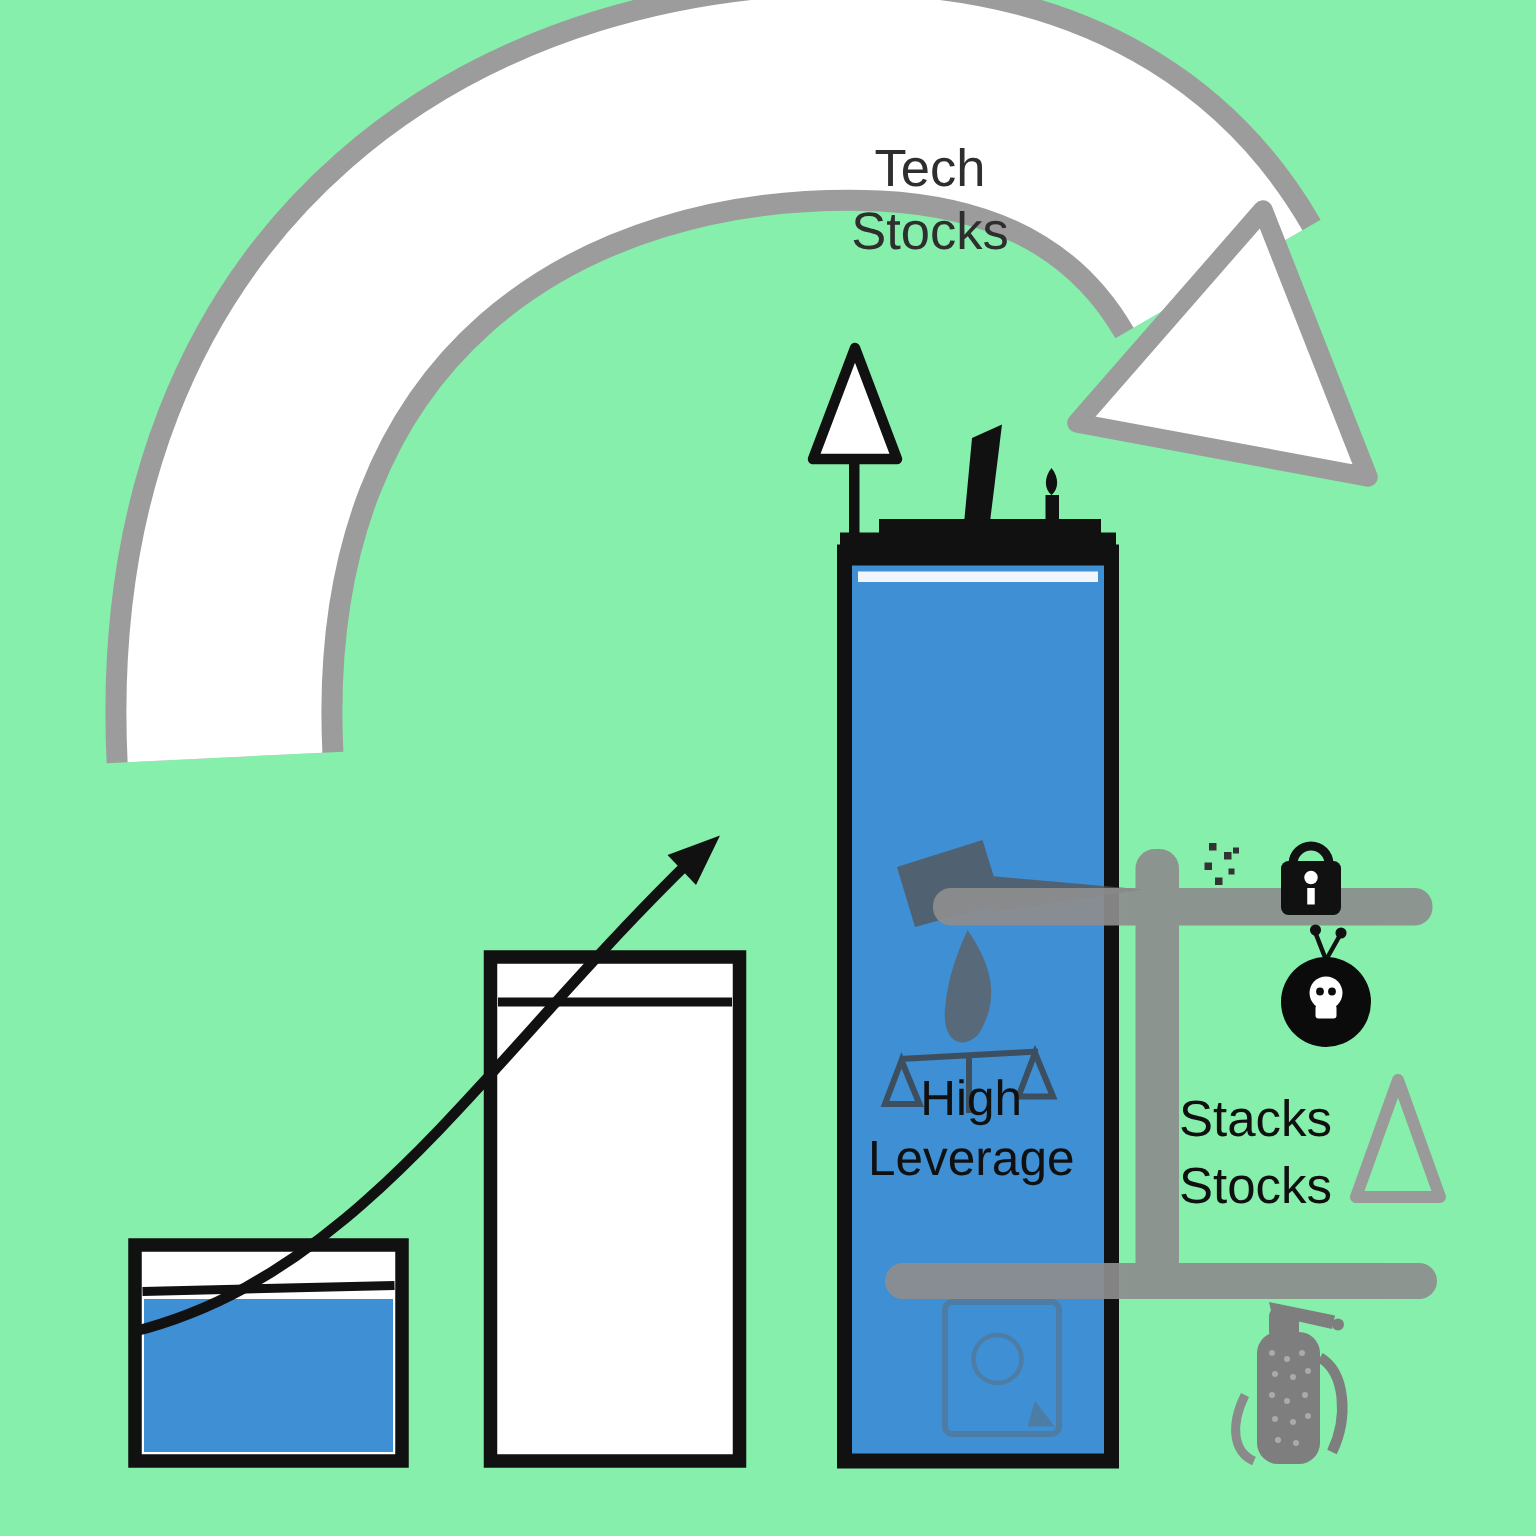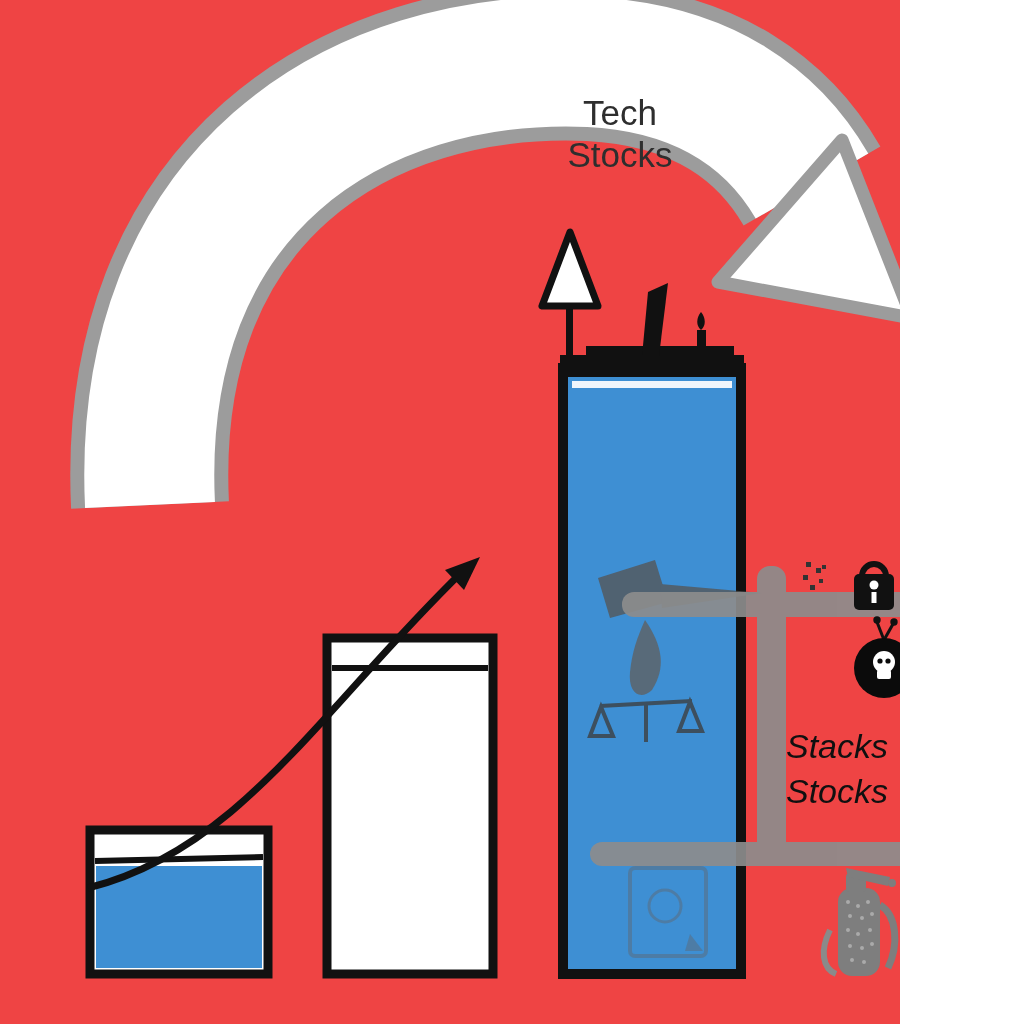--- a/index.html
+++ b/index.html
@@ -1,24 +1,24 @@
 <!DOCTYPE html>
 <html><head>
 <meta charset="utf-8">
 <style>
   html,body{margin:0;padding:0;background:#ffffff;}
-  .canvas{position:relative;width:900px;height:1024px;background:#ef4444;overflow:hidden;
+  .canvas{position:relative;width:1024px;height:1024px;background:#86efac;overflow:hidden;
           font-family:"Liberation Sans", sans-serif;}
   .scene{position:absolute;left:0;top:0;width:1024px;height:1024px;}
   .label{position:absolute;color:#1c1c1c;}
   .label span{display:block;}
   .lbl-tech{left:500px;top:92px;width:240px;text-align:center;font-size:35px;line-height:42px;color:#2e2e2e;}
   .lbl-pe{left:335px;top:858px;width:152px;text-align:center;font-size:40px;line-height:48px;color:#141414;}
   .lbl-hl{left:545px;top:712px;width:205px;text-align:center;font-size:33px;line-height:40px;color:#101010;}
-  .lbl-ss{left:786px;top:724px;width:160px;text-align:left;font-size:34px;line-height:45px;color:#101010;font-style:italic;}
+  .lbl-ss{left:786px;top:724px;width:160px;text-align:left;font-size:34px;line-height:45px;color:#101010;}
 </style>
 </head>
 <body>
 
 <div class="canvas">
 
   <svg class="scene" viewBox="0 0 1024 1024">
 
     <g>
       <path d="M 150 505 C 135 190, 355 52, 590 62 C 708 68, 775 122, 812 186" fill="none" stroke="#9c9c9c" stroke-width="158" stroke-linecap="butt"></path>
@@ -144,19 +144,23 @@
       <polygon points="480,557 464,590 445,570" fill="#111111"></polygon>
     </g>
   </svg>
 
   <div class="label lbl-tech">
     <span>Tech</span>
     <span>Stocks</span>
   </div>
 
 
+  <div class="label lbl-hl">
+    <span>High</span>
+    <span>Leverage</span>
+  </div>
 
   <div class="label lbl-ss">
     <span>Stacks</span>
     <span>Stocks</span>
   </div>
 
 </div>
 
 </body></html>

